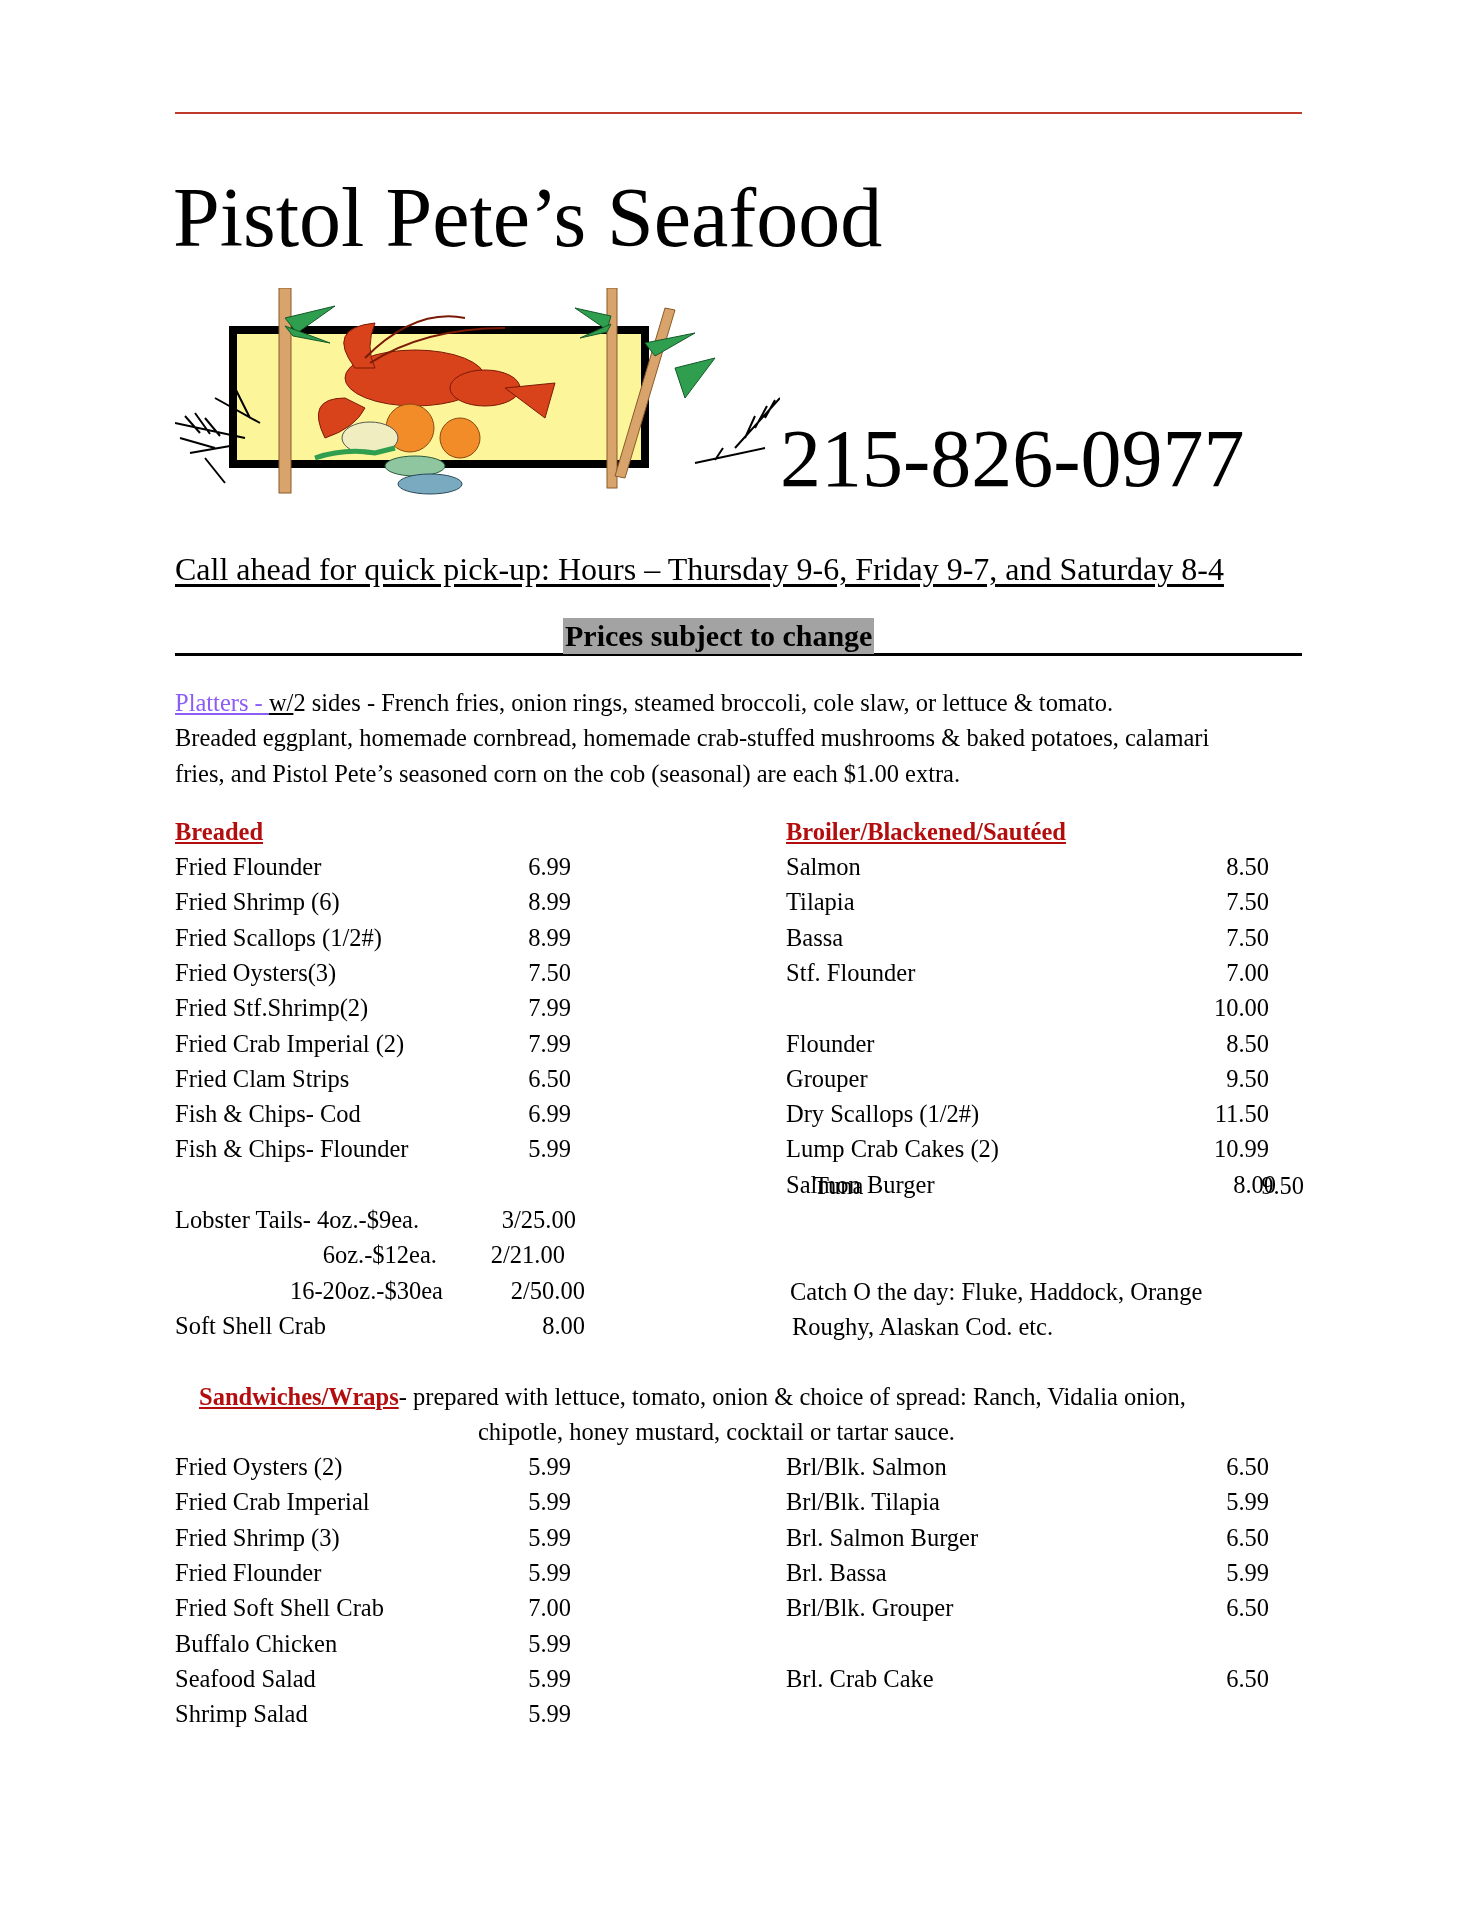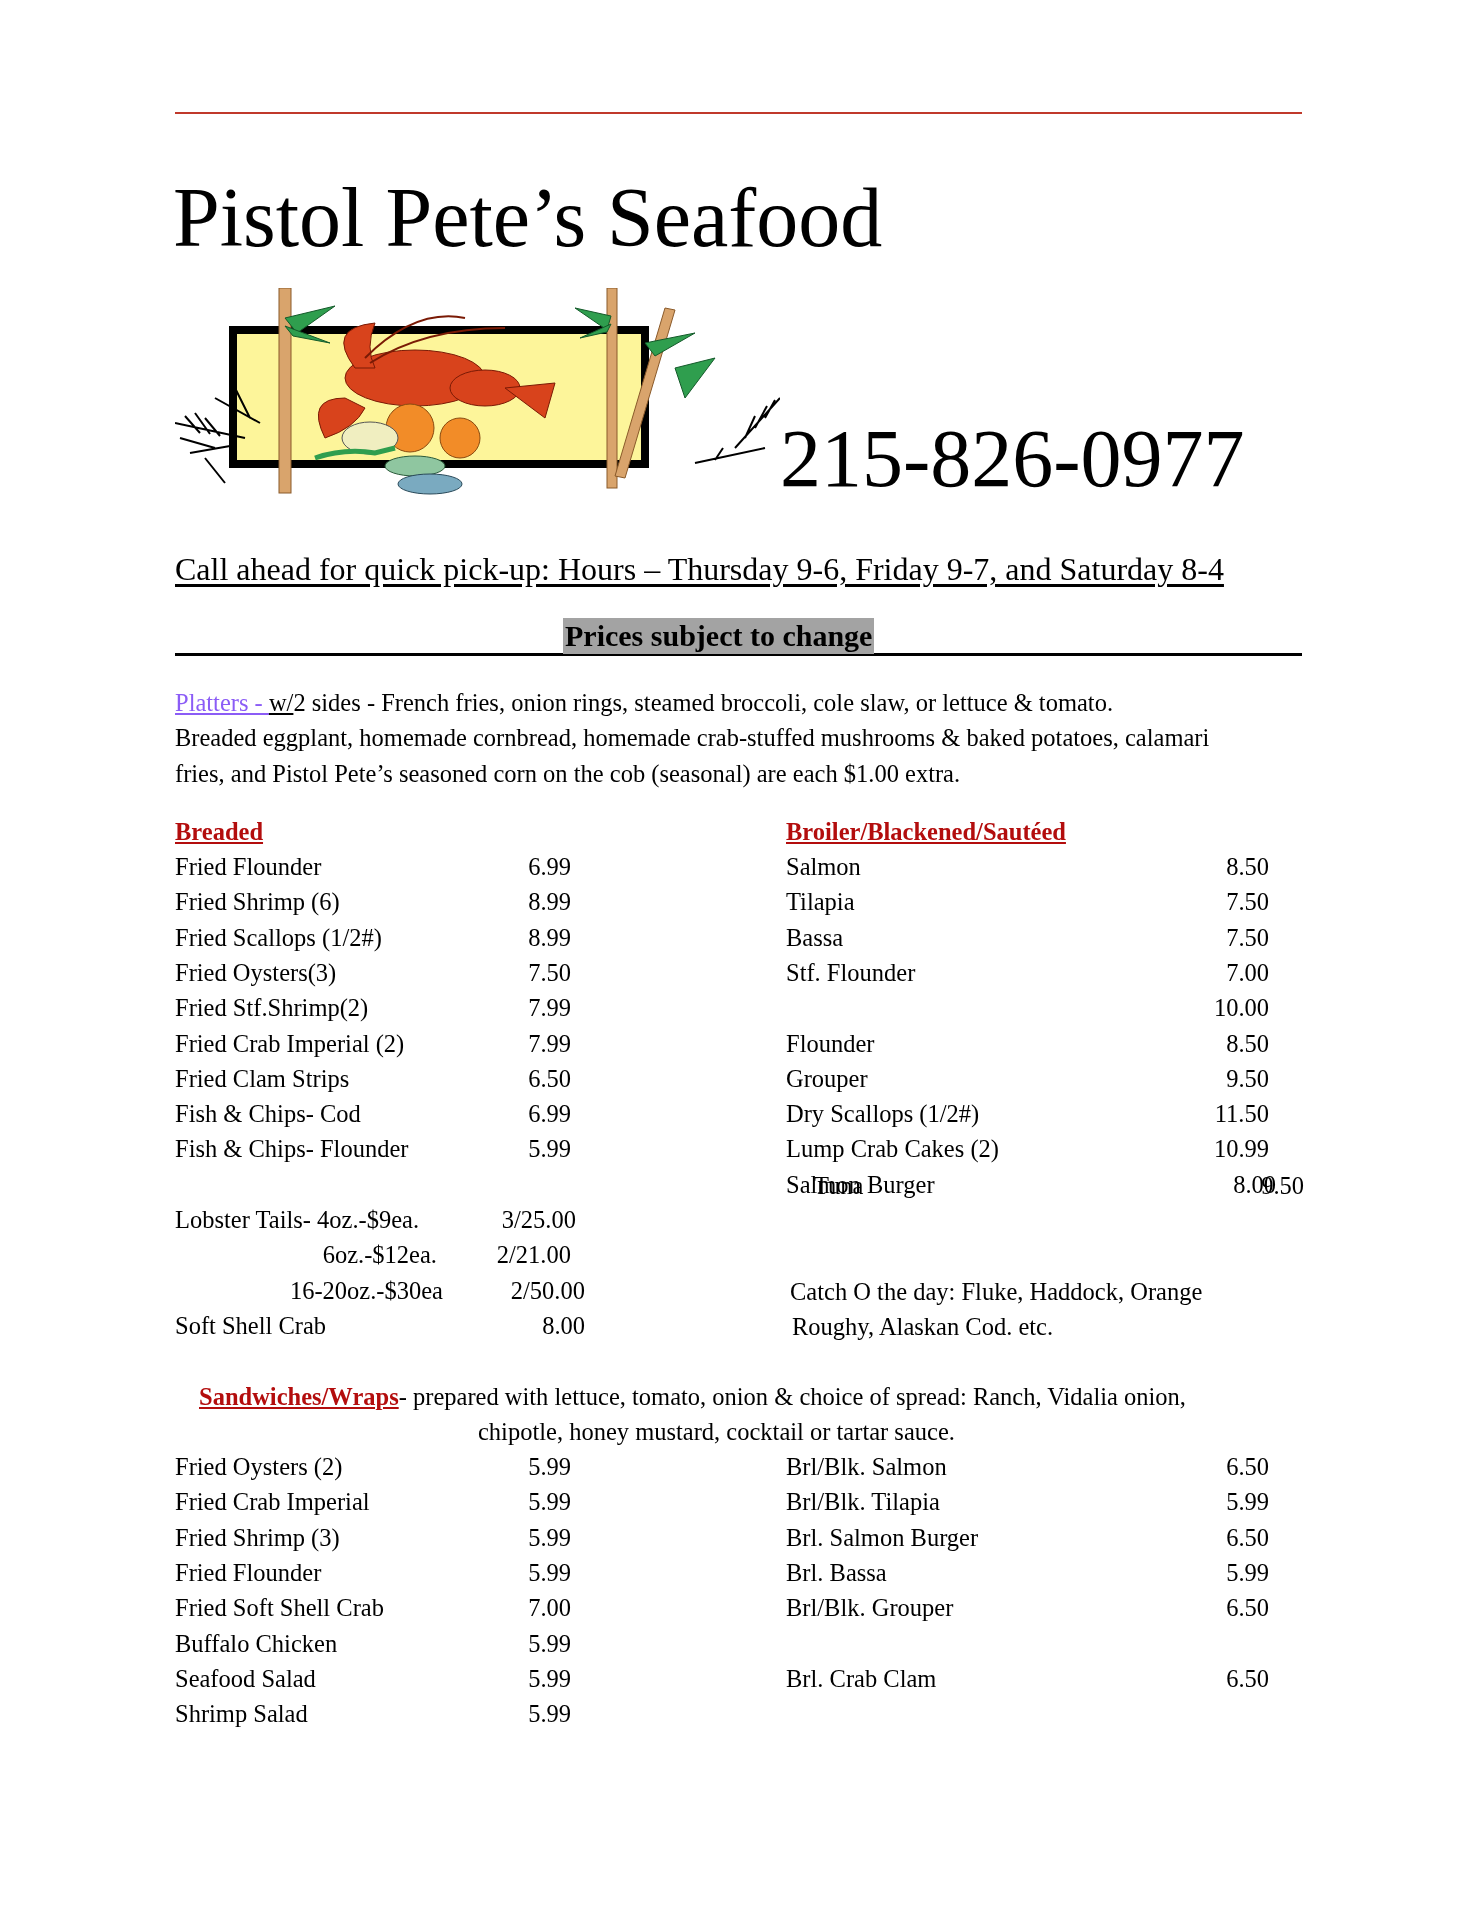--- a/index.html
+++ b/index.html
@@ -126,21 +126,21 @@
     </div>
   </div>
 
 <div id="lobster-list">
     <div class="row body-text" style="left: 175px; top: 1202px; width: 410px;">
       <span class="name">Lobster Tails- 4oz.-$9ea.</span>
       <span class="price" style="right: 9px;">3/25.00</span>
     </div>
     <div class="row body-text" style="left: 175px; top: 1237.3px; width: 410px;">
       <span class="name" style="left: auto; right: 148px; margin-left: 6px;">6oz.-$12ea.</span>
-      <span class="price" style="right: 14px; text-align: center;">2/21.00</span>
+      <span class="price" style="right: 20px; text-align: center;">2/21.00</span>
     </div>
     <div class="row body-text" style="left: 175px; top: 1272.6px; width: 410px;">
       <span class="name" style="left: auto; right: 142px;">16-20oz.-$30ea</span>
       <span class="price" style="right: 0px;">2/50.00</span>
     </div>
     <div class="row body-text" style="left: 175px; top: 1307.9px; width: 410px;">
       <span class="name">Soft Shell Crab</span>
       <span class="price" style="right: 0px;">8.00</span>
     </div>
   </div>
@@ -247,16 +247,16 @@
     </div>
     <div class="row body-text" style="left: 786px; top: 1554.9px; width: 483px;">
       <span class="name">Brl. Bassa</span>
       <span class="price" style="right: 0px;">5.99</span>
     </div>
     <div class="row body-text" style="left: 786px; top: 1590.2px; width: 483px;">
       <span class="name">Brl/Blk. Grouper</span>
       <span class="price" style="right: 0px;">6.50</span>
     </div>
     <div class="row body-text" style="left: 786px; top: 1660.8px; width: 483px;">
-      <span class="name">Brl. Crab Clam</span>
+      <span class="name">Brl. Crab Cake</span>
       <span class="price" style="right: 0px;">6.50</span>
     </div>
   </div>
 
 </body></html>

